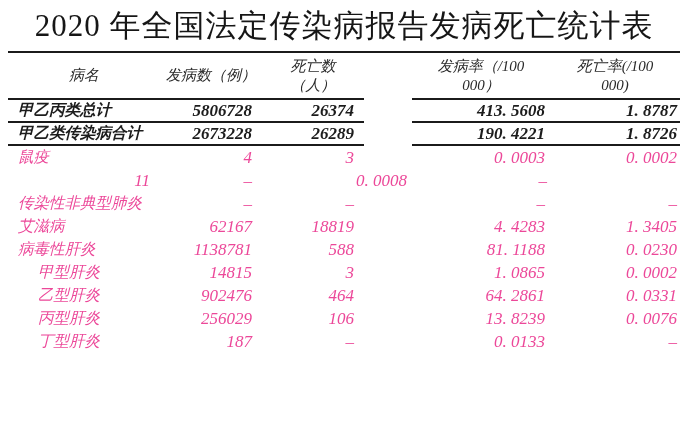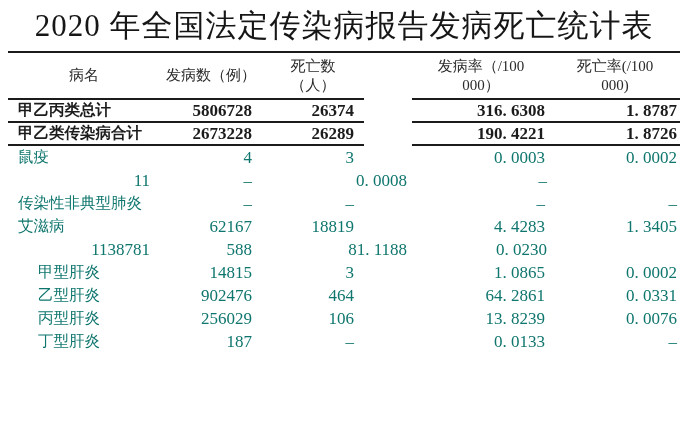--- a/index.html
+++ b/index.html
@@ -23,20 +23,21 @@
   .title-rule {
     width: 672px;
     border-bottom: 2px solid #1b1b1b;
     margin-top: 4px;
   }
   .tbl { width: 672px; }
   .row {
     display: grid;
     grid-template-columns: 152px 102px 102px 48px 138px 130px;
     align-items: center;
+    font-style: italic;
   }
   .row.header { height: 47px; }
   .row.ruled  { height: 30px; }
   .row.data   { height: 23px; }
   .header .c, .ruled .c { border-bottom: 2px solid #1b1b1b; height: 100%; }
   .header .gap, .ruled .gap { border-bottom: none; }
   .c { display: flex; align-items: center; overflow: visible; }
   .hdr {
     justify-content: center;
     text-align: center;
@@ -48,21 +49,21 @@
   }
   .hdr span { display: block; }
   .name { justify-content: flex-start; padding-left: 10px; font-size: 15.5px; white-space: nowrap; }
   .name.indent { padding-left: 30px; }
   .num { justify-content: flex-end; font-size: 17px; white-space: nowrap; }
   .c2.num { padding-right: 10px; }
   .c3.num { padding-right: 10px; }
   .c4.num { padding-right: 5px; }
   .c5.num { padding-right: 3px; }
   .row.bold { font-weight: 700; color: #1c1c1c; }
-  .row.data:not(.bold) { color: #0f766e; }
+  .row.data:not(.bold) { color: #ec4899; }
 </style>
 </head>
 <body>
 
 <div class="page">
 
   <div class="title">2020 年全国法定传染病报告发病死亡统计表</div>
 
   <div class="title-rule"></div>
 
@@ -88,21 +89,21 @@
         <span>死亡率(/100</span>
         <span>000)</span>
       </div>
     </div>
 
   <div class="row data bold ruled">
         <div class="c c1 name">甲乙丙类总计</div>
         <div class="c c2 num">5806728</div>
         <div class="c c3 num">26374</div>
         <div class="c gap"></div>
-        <div class="c c4 num">316. 6308</div>
+        <div class="c c4 num">413. 5608</div>
         <div class="c c5 num">1. 8787</div>
       </div>
       <div class="row data bold ruled">
         <div class="c c1 name">甲乙类传染病合计</div>
         <div class="c c2 num">2673228</div>
         <div class="c c3 num">26289</div>
         <div class="c gap"></div>
         <div class="c c4 num">190. 4221</div>
         <div class="c c5 num">1. 8726</div>
       </div>
@@ -131,20 +132,21 @@
       </div>
       <div class="row data">
         <div class="c c1 name">艾滋病</div>
         <div class="c c2 num">62167</div>
         <div class="c c3 num">18819</div>
         <div class="c gap"></div>
         <div class="c c4 num">4. 4283</div>
         <div class="c c5 num">1. 3405</div>
       </div>
       <div class="row data">
+        <div class="c c1 name">病毒性肝炎</div>
         <div class="c c2 num">1138781</div>
         <div class="c c3 num">588</div>
         <div class="c gap"></div>
         <div class="c c4 num">81. 1188</div>
         <div class="c c5 num">0. 0230</div>
       </div>
       <div class="row data">
         <div class="c c1 name indent">甲型肝炎</div>
         <div class="c c2 num">14815</div>
         <div class="c c3 num">3</div>

